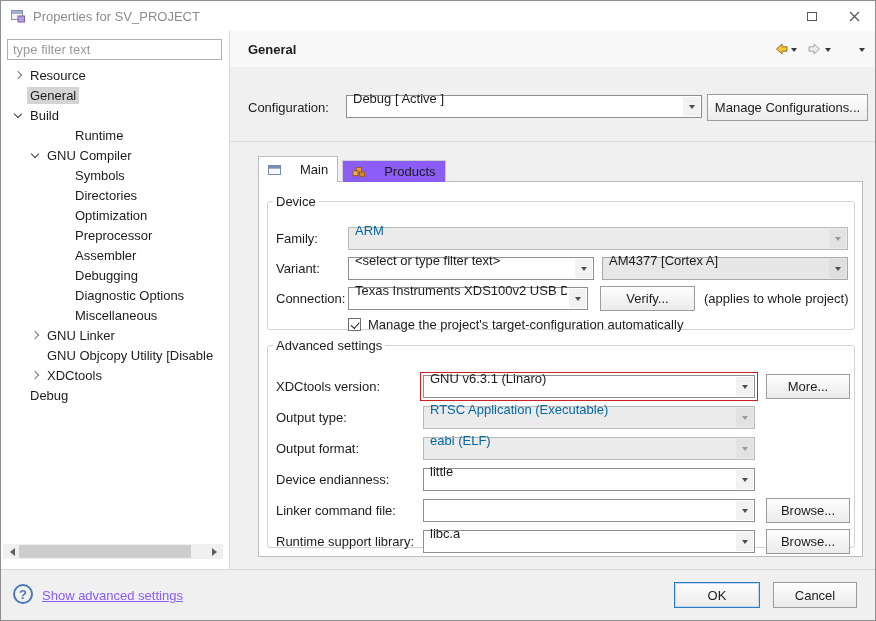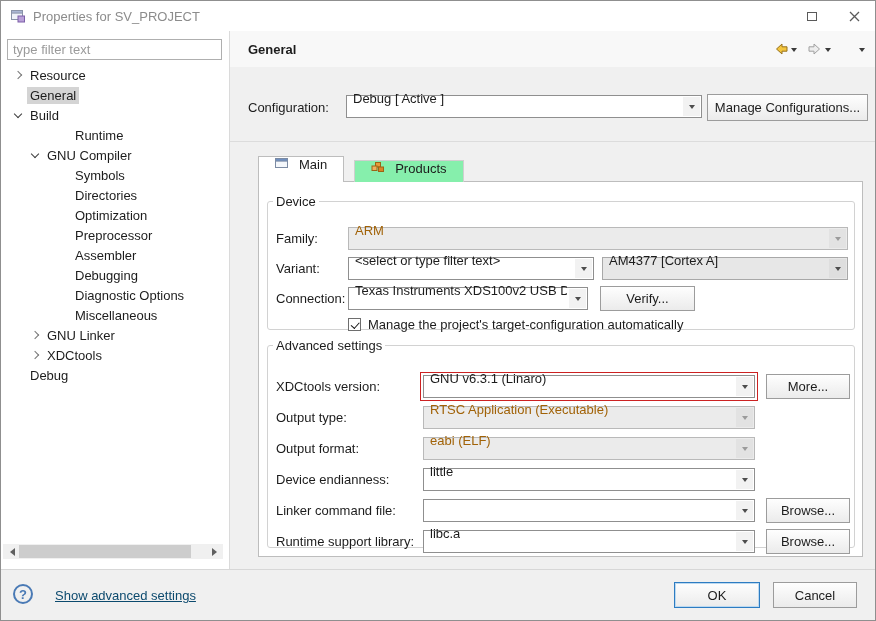--- a/index.html
+++ b/index.html
@@ -52,41 +52,41 @@
   .nav{margin-left:auto;display:flex;align-items:center;gap:1px}
   .caret{width:0;height:0;border:3.5px solid transparent;border-top:4px solid #3a3a3a;margin-top:4px}
   .nav .gap{width:26px}
 
   .cfg-label{position:absolute;top:64px;left:18px;line-height:25px}
   .cfg-combo{position:absolute;top:64px;left:116px;width:356px;height:25px}
   .cfg-btn{position:absolute;top:63px;left:477px;width:161px;height:27px}
   .rdivider{position:absolute;top:110px;left:0;right:0;height:1px;background:#dcdcdc}
 
   .tabs{position:absolute;top:125px;left:28px;height:26px;display:flex;align-items:flex-end;z-index:3}
-  .tab{display:flex;gap:10px;padding:0 16px;cursor:default}
+  .tab{display:flex;align-items:center;gap:18px;padding:0 9px;cursor:default}
   .tab.active{height:26px;background:#fff;border:1px solid #bdbdbd;border-bottom:none}
-  .tab.inactive{height:22px;background:#86efac;border:1px solid #cfcfcf;border-bottom:none;margin-left:10px}
+  .tab.inactive{height:22px;background:#8b5cf6;border:1px solid #cfcfcf;border-bottom:none;margin-left:4px}
 
   .panel{position:absolute;top:150px;left:28px;width:605px;bottom:12px;background:#fff;
          border:1px solid #bdbdbd;z-index:1}
   fieldset{position:absolute;border:1px solid #d2d2d2;border-radius:3px;background:#fff}
   legend{margin-left:5px;padding:0 3px;font-size:13px;color:#1c1c1c}
   .fs-device{left:8px;top:12px;width:588px;height:136px}
   .fs-advanced{left:8px;top:156px;width:588px;height:210px}
   .flabel{position:absolute;line-height:23px;white-space:nowrap}
   .fnote{position:absolute;line-height:25px;white-space:nowrap}
 
   
   .combo{position:absolute;height:23px;background:#fff;border:1px solid #8f8f8f;
          display:flex;align-items:center;padding:0 20px 16px 6px;cursor:default}
   .combo .ctext{white-space:nowrap;overflow:hidden}
   .combo .dd{position:absolute;right:1px;top:1px;bottom:1px;width:17px;background:#f2f2f2;
              display:flex;align-items:center;justify-content:center}
   .combo .dd::after{content:"";border:3.6px solid transparent;border-top:4.4px solid #4d4d4d;margin-top:4px}
-  .combo.disabled{background:#ebebeb;color:#a16207;border-color:#b9b9b9}
+  .combo.disabled{background:#ebebeb;color:#0369a1;border-color:#b9b9b9}
   .combo.disabled .dd{background:#e2e2e2}
   .combo.disabled .dd::after{border-top-color:#9b9b9b}
   .combo.grayfill{background:#e7e7e7;border-color:#a8a8a8}
   .combo.grayfill .dd{background:#dedede}
   .red-ring{outline:1px solid #cc2222;outline-offset:2px}
 
   
   .btn{display:flex;align-items:center;justify-content:center;background:linear-gradient(#fefefe,#ebebeb);
        border:1px solid #9c9c9c;font:13px "Liberation Sans",sans-serif;color:#1c1c1c;cursor:default}
   .btn.focused{border:1px solid #2d7cc2;box-shadow:0 0 0 1px #bcd9f0 inset}
@@ -95,21 +95,21 @@
   .checkbox{position:absolute;width:13px;height:13px;background:#fff;border:1px solid #6e6e6e}
   .checkbox.checked::after{content:"";position:absolute;left:2px;top:2.5px;width:7px;height:3.5px;
        border-left:1.8px solid #141414;border-bottom:1.8px solid #141414;transform:rotate(-48deg)}
   .cb-label{position:absolute;line-height:14px;white-space:nowrap}
 
   
   .footer{position:absolute;left:0;right:0;bottom:0;height:51px;background:#f0f0f0;border-top:1px solid #d7d7d7}
   .help-btn{position:absolute;left:12px;top:14px;width:20px;height:20px;border-radius:50%;
             border:2px solid #4a7ab5;color:#4a7ab5;font-weight:bold;font-size:13px;
             display:flex;align-items:center;justify-content:center}
-  .adv-link{position:absolute;left:54px;top:18px;color:#0c4a6e;text-decoration:underline;cursor:pointer}
+  .adv-link{position:absolute;left:41px;top:18px;color:#8b5cf6;text-decoration:underline;cursor:pointer}
   .ok-btn{position:absolute;right:115px;top:12px;width:86px;height:26px}
   .cancel-btn{position:absolute;right:18px;top:12px;width:84px;height:26px}
 </style>
 </head>
 <body>
 
 <div class="window">
 
   <div class="titlebar">
     <span style="display:inline-flex">
@@ -173,20 +173,23 @@
       </div>
       <div class="trow lvl2">
         <span class="tlabel">Diagnostic Options</span>
       </div>
       <div class="trow lvl2">
         <span class="tlabel">Miscellaneous</span>
       </div>
       <div class="trow lvl1">
         <span class="chev"></span>
         <span class="tlabel">GNU Linker</span>
+      </div>
+      <div class="trow lvl1 nochev">
+        <span class="tlabel">GNU Objcopy Utility  [Disable</span>
       </div>
       <div class="trow lvl1">
         <span class="chev"></span>
         <span class="tlabel">XDCtools</span>
       </div>
       <div class="trow lvl0 nochev">
         <span class="tlabel">Debug</span>
       </div>
     </div>
     <div class="hscroll">
@@ -267,20 +270,21 @@
           <span class="ctext">AM4377 [Cortex A]</span>
           <span class="dd"></span>
         </div>
 
         <div class="flabel" style="left:8px;top:78px">Connection:</div>
         <div class="combo" style="left:80px;top:78px;width:240px">
           <span class="ctext">Texas Instruments XDS100v2 USB Debu</span>
           <span class="dd"></span>
         </div>
         <div class="btn" style="position:absolute;left:332px;top:77px;width:95px;height:25px">Verify...</div>
+        <div class="fnote" style="left:436px;top:77px">(applies to whole project)</div>
 
         <div class="checkbox checked" style="left:80px;top:109px"></div>
         <div class="cb-label" style="left:100px;top:109px">Manage the project's target-configuration automatically</div>
       </fieldset>
 
       <fieldset class="fs-advanced">
         <legend>Advanced settings</legend>
 
         <div class="flabel" style="left:8px;top:22px">XDCtools version:</div>
         <div class="combo red-ring" style="left:155px;top:22px;width:332px">

